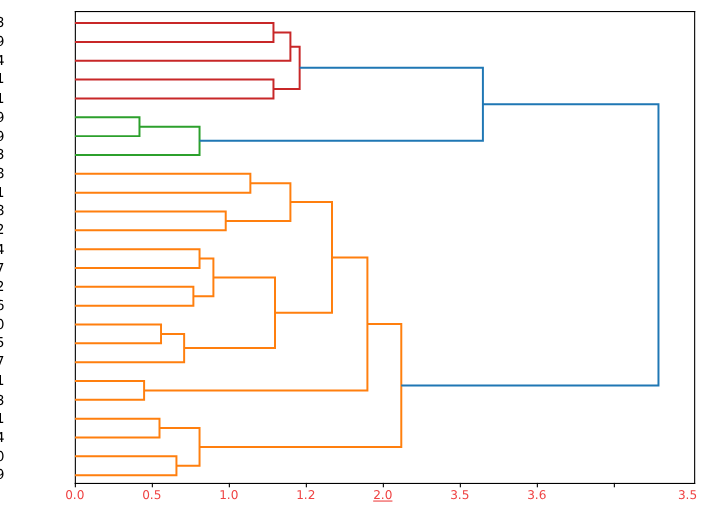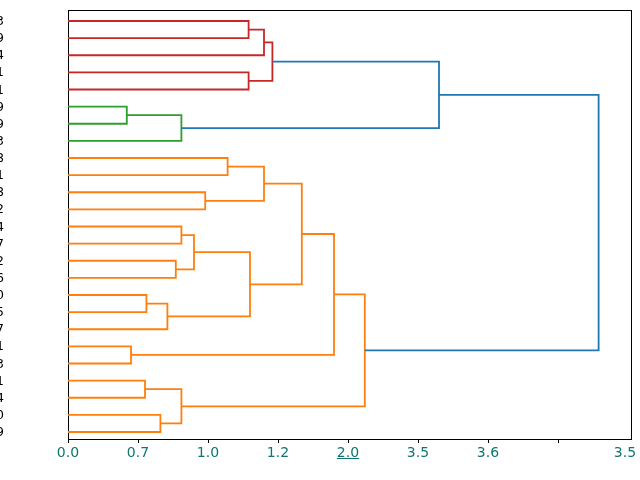--- a/index.html
+++ b/index.html
@@ -9,21 +9,21 @@
   .spine{position:absolute;background:#000000;}
   .spine.left{left:0;top:0;width:1px;height:430px;}
   .spine.right{left:563px;top:0;width:1px;height:430px;}
   .spine.top{left:0;top:0;width:564px;height:1px;}
   .spine.bottom{left:0;top:429px;width:564px;height:1px;}
   #links{position:absolute;left:0;top:0;width:564px;height:430px;}
   .leaf-label{position:absolute;right:636px;text-align:right;
               font-size:12.5px;color:#000000;white-space:nowrap;
               transform:translateY(-50%);line-height:1;}
   .xtick-mark{position:absolute;width:1px;height:4px;background:#000000;top:439px;}
-  .xtick-label{position:absolute;top:445px;font-size:14px;color:#0f766e;
+  .xtick-label{position:absolute;top:445px;font-size:11px;color:#ef4444;
                transform:translateX(-50%);white-space:nowrap;line-height:1;}
 </style>
 </head>
 <body>
 
 <div id="root">
 
   <div id="leaf-labels">
       <div class="leaf-label" style="top: 21px;">29383</div>
       <div class="leaf-label" style="top: 38.125px;">20669</div>
@@ -82,21 +82,21 @@
         <path d="M 77.00136527243392 379.1875 L 113.40201067394813 379.1875 L 113.40201067394813 413.4375 L 92.40163832692069 413.4375" fill="none" stroke="#ff7f0e" stroke-width="1.8" stroke-linecap="butt"></path>
         <path d="M 266.00471639568076 284.46484375 L 296.80526250465437 284.46484375 L 296.80526250465437 396.3125 L 113.40201067394813 396.3125" fill="none" stroke="#ff7f0e" stroke-width="1.8" stroke-linecap="butt"></path>
         <path d="M 371.0065781308179 84.8515625 L 530.6094079682264 84.8515625 L 530.6094079682264 340.388671875 L 296.80526250465437 340.388671875" fill="none" stroke="#1f77b4" stroke-width="1.8" stroke-linecap="butt"></path>
       </svg>
   </div>
 
   <div id="xaxis">
       <div class="xtick-mark" style="left: 68px;"></div>
       <div class="xtick-label" style="left: 68px;">0.0</div>
       <div class="xtick-mark" style="left: 138.001px;"></div>
-      <div class="xtick-label" style="left: 138.001px;">0.7</div>
+      <div class="xtick-label" style="left: 138.001px;">0.5</div>
       <div class="xtick-mark" style="left: 208.002px;"></div>
       <div class="xtick-label" style="left: 208.002px;">1.0</div>
       <div class="xtick-mark" style="left: 278.004px;"></div>
       <div class="xtick-label" style="left: 278.004px;">1.2</div>
       <div class="xtick-mark" style="left: 348.005px;"></div>
       <div class="xtick-label" style="left: 348.005px; text-decoration: underline;">2.0</div>
       <div class="xtick-mark" style="left: 418.006px;"></div>
       <div class="xtick-label" style="left: 418.006px;">3.5</div>
       <div class="xtick-mark" style="left: 488.007px;"></div>
       <div class="xtick-label" style="left: 488.007px;">3.6</div>

